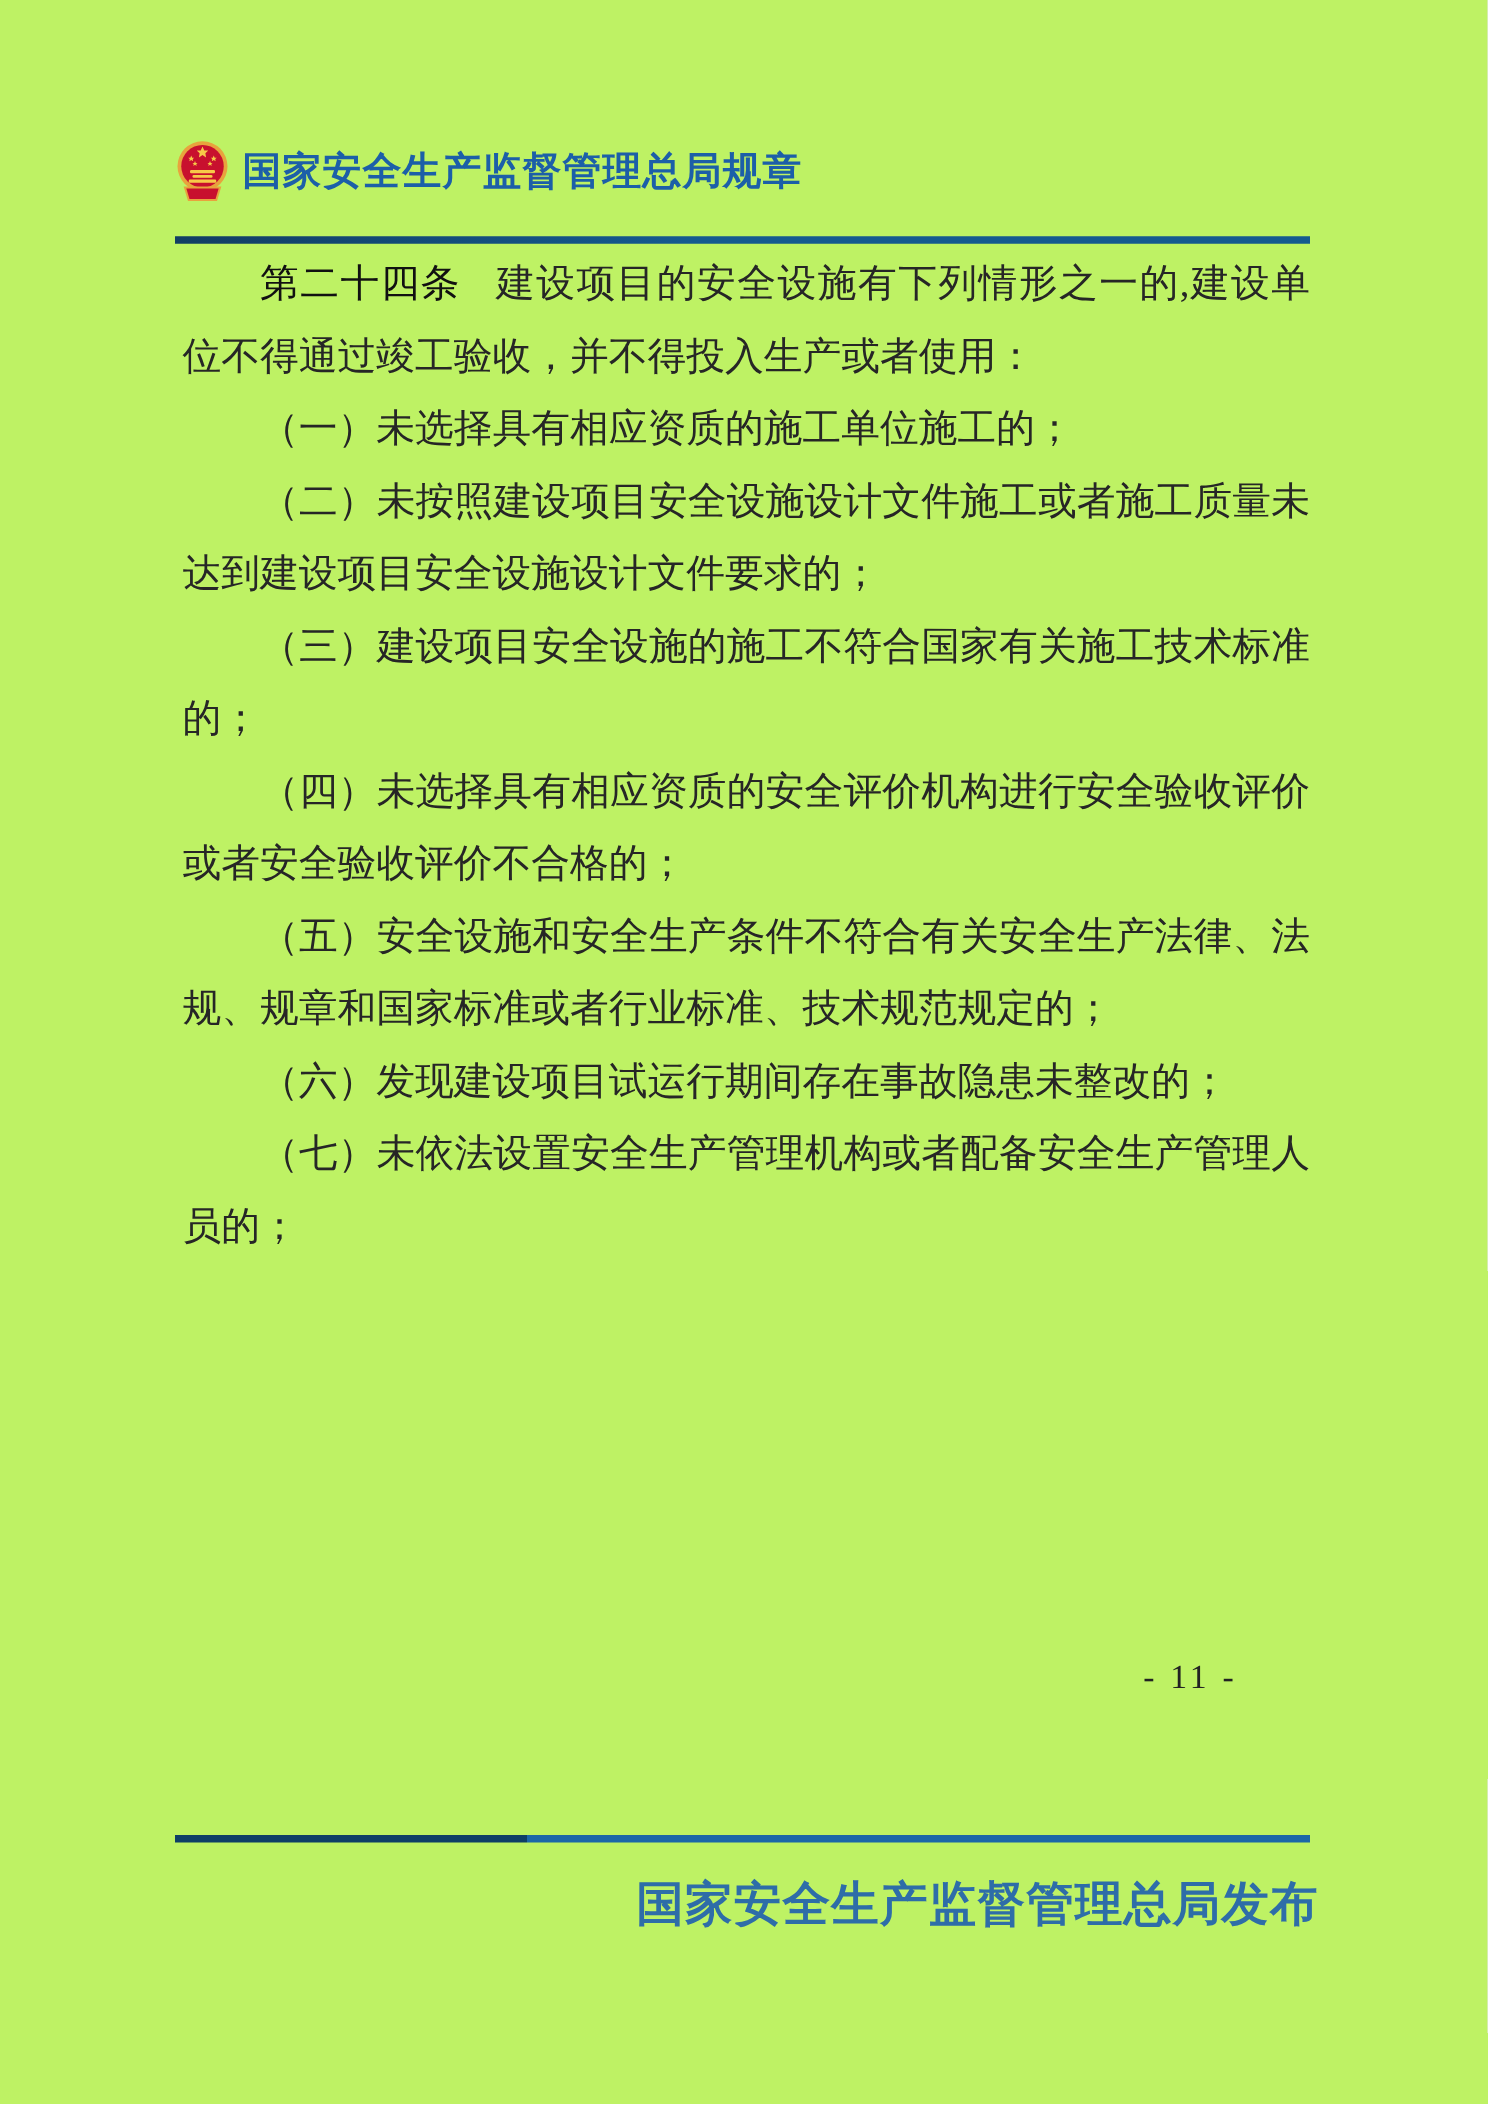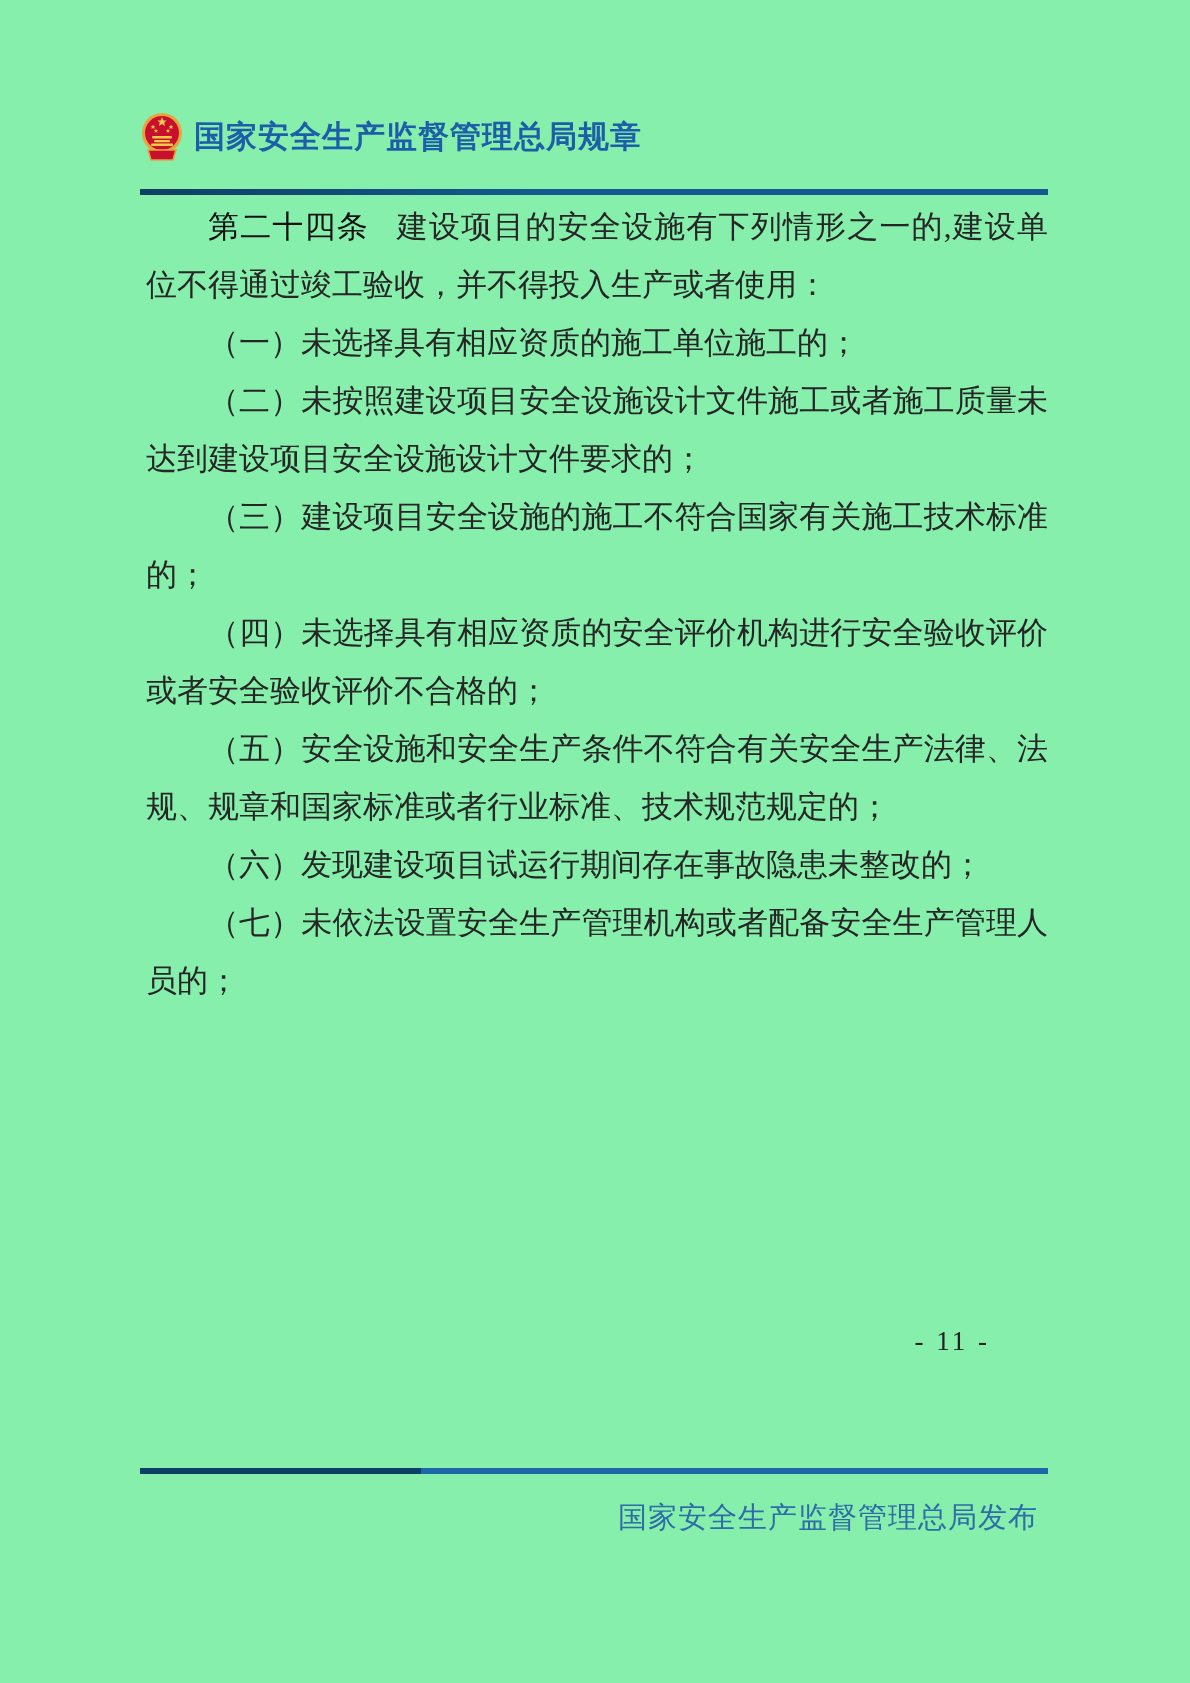--- a/index.html
+++ b/index.html
@@ -1,20 +1,20 @@
 <!DOCTYPE html>
 <html lang="zh"><head>
 <meta charset="utf-8">
 <style>
   html,body{margin:0;padding:0;background:#e8e8e8;}
   .page{
     position:relative;
     width:1190px;height:1683px;
     margin:0 auto;
-    background:#86efac;
+    background:#bef264;
     overflow:hidden;
     font-family:"Liberation Serif","DejaVu Serif",serif;
   }
   
   .header{
     position:absolute;top:112px;left:140px;right:142px;
     display:flex;align-items:center;gap:10px;
   }
   .emblem{width:44px;height:50px;flex:0 0 auto;display:block;}
   .page-title{
@@ -50,24 +50,24 @@
     position:absolute;top:1326px;right:200px;
     font-size:27px;color:#222;
     letter-spacing:3px;
     font-family:"Liberation Serif","DejaVu Serif",serif;
   }
   .footer-rule{
     position:absolute;top:1468px;left:140px;right:142px;height:6px;
     background:linear-gradient(to right,#0e3f66 0,#0e3f66 31%,#1b67a8 31%,#1b67a8 100%);
   }
   .publisher{
-    position:absolute;top:1498px;right:152px;
+    position:absolute;top:1498px;right:135px;
     font-family:"Liberation Sans","DejaVu Sans",sans-serif;
-    font-weight:normal;
-    font-size:29px;
+    font-weight:bold;
+    font-size:38px;
     letter-spacing:1px;
     color:#2e6da8;
     white-space:nowrap;
   }
 </style>
 </head>
 <body>
 
 <div class="page">
 

